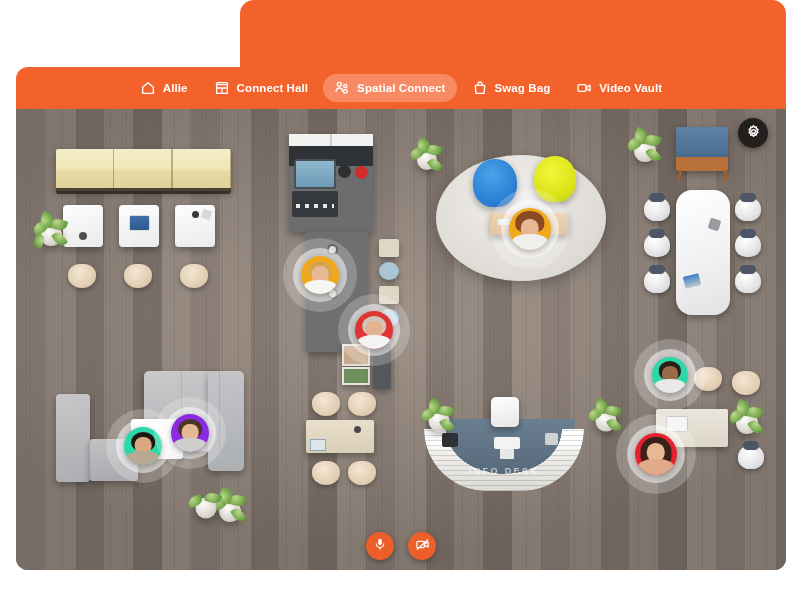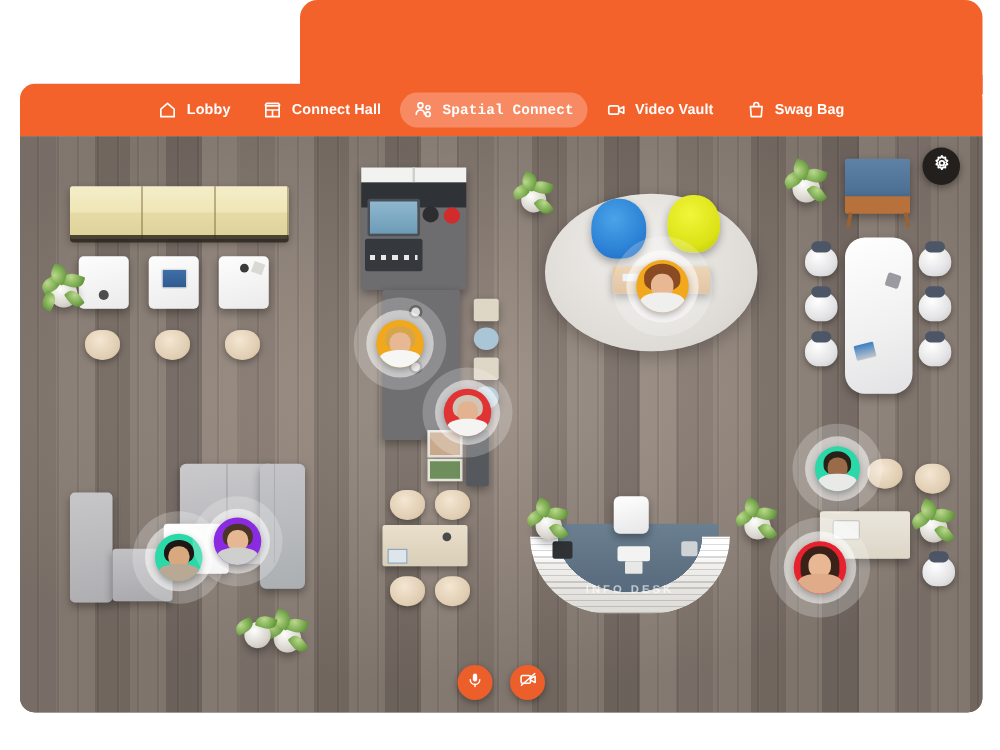--- a/index.html
+++ b/index.html
@@ -59,21 +59,21 @@
     gap: 7px;
     padding: 6px 11px;
     border-radius: 16px;
     color: #ffffff;
     font-size: 11.5px;
     font-weight: bold;
     letter-spacing: .1px;
     white-space: nowrap;
     cursor: pointer;
   }
-  .nav-item.active { background: rgba(255,255,255,0.26); font-family: Liberation Mono, monospace; }
+  .nav-item.active { background: rgba(255,255,255,0.26); }
   .nav-icon { display: flex; align-items: center; justify-content: center; width: 16px; height: 16px; }
   .nav-icon svg { display: block; }
 
   
   #map-stage {
     position: absolute;
     left: 16px; top: 109px;
     width: 770px; height: 461px;
     border-radius: 0 0 12px 12px;
     overflow: hidden;
@@ -262,21 +262,21 @@
   <div id="header-bar"></div>
 
   <div id="nav">
 
     <div class="nav-item">
       <span class="nav-icon">
         <svg width="16" height="16" viewBox="0 0 24 24" fill="none" stroke="#fff" stroke-width="2" stroke-linejoin="round">
           <path d="M4 11 L12 4 L20 11 V20 H4 Z"></path>
         </svg>
       </span>
-      <span>Lobby</span>
+      <span>Allie</span>
     </div>
 
     <div class="nav-item">
       <span class="nav-icon">
         <svg width="16" height="16" viewBox="0 0 24 24" fill="none" stroke="#fff" stroke-width="2" stroke-linejoin="round">
           <path d="M3 7 H21 M4 7 V20 H20 V7 M4 12 H20 M12 12 V20"></path>
           <path d="M3 7 L5 4 H19 L21 7"></path>
         </svg>
       </span>
       <span>Connect Hall</span>
@@ -291,35 +291,35 @@
           <circle cx="17" cy="9" r="2.4"></circle>
           <circle cx="17" cy="17" r="2.8"></circle>
         </svg>
       </span>
       <span>Spatial Connect</span>
     </div>
 
     <div class="nav-item">
       <span class="nav-icon">
         <svg width="16" height="16" viewBox="0 0 24 24" fill="none" stroke="#fff" stroke-width="2" stroke-linejoin="round">
+          <path d="M5 8 H19 L18 20 H6 Z"></path>
+          <path d="M9 8 V6 A3 3 0 0 1 15 6 V8"></path>
+        </svg>
+      </span>
+      <span>Swag Bag</span>
+    </div>
+
+    <div class="nav-item">
+      <span class="nav-icon">
+        <svg width="16" height="16" viewBox="0 0 24 24" fill="none" stroke="#fff" stroke-width="2" stroke-linejoin="round">
           <rect x="3" y="7" width="12" height="10" rx="2"></rect>
           <path d="M15 11 L21 8 V16 L15 13 Z"></path>
         </svg>
       </span>
       <span>Video Vault</span>
-    </div>
-
-    <div class="nav-item">
-      <span class="nav-icon">
-        <svg width="16" height="16" viewBox="0 0 24 24" fill="none" stroke="#fff" stroke-width="2" stroke-linejoin="round">
-          <path d="M5 8 H19 L18 20 H6 Z"></path>
-          <path d="M9 8 V6 A3 3 0 0 1 15 6 V8"></path>
-        </svg>
-      </span>
-      <span>Swag Bag</span>
     </div>
 
   </div>
 
   <div id="map-stage">
     <div id="floor"></div>
     <div id="floor-shade"></div>
 
     <div class="f shadow" style="left:40px;top:40px;width:175px;height:42px;border-radius:2px;
                 background:linear-gradient(180deg,#f4edc8 0%,#efe6b6 48%,#e6dba6 52%,#ddd199 100%);"></div>

